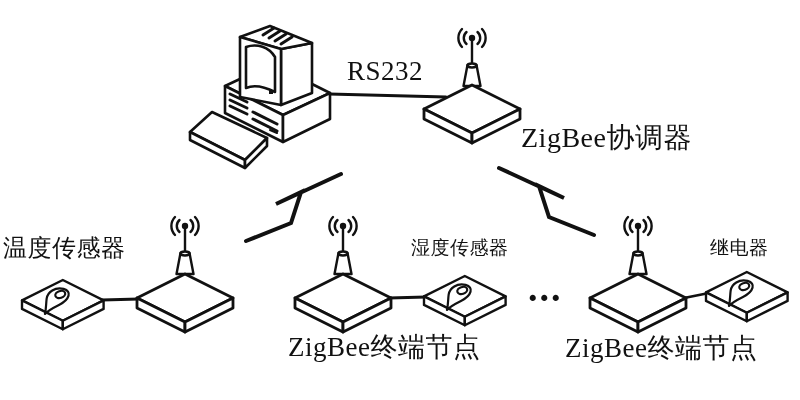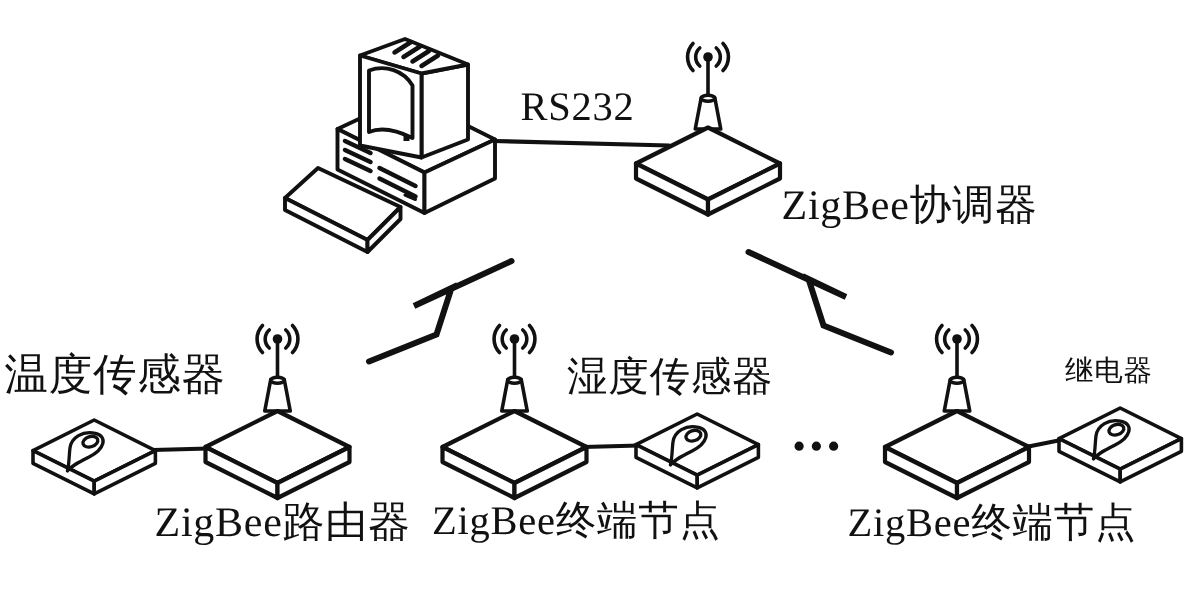--- a/index.html
+++ b/index.html
@@ -17,23 +17,23 @@
   .art{position:absolute;left:0;top:0;}
   .lbl{
     position:absolute;
     color:#111111;
     white-space:nowrap;
     line-height:1;
     letter-spacing:0.5px;
   }
   .lbl-rs232{left:347px;top:58px;font-size:27px;}
   .lbl-coordinator{left:521px;top:80px;font-size:28px;margin-top:44px;}
-  .lbl-temp{left:3px;top:236px;font-size:29px;}
+  .lbl-temp{left:3px;top:236px;font-size:24px;}
   .lbl-router{left:103px;top:335px;font-size:28px;}
-  .lbl-humidity{left:378px;top:238px;font-size:27px;}
+  .lbl-humidity{left:411px;top:238px;font-size:19px;}
   .lbl-node1{left:288px;top:334px;font-size:27px;}
   .lbl-relay{left:710px;top:238px;font-size:19px;}
   .lbl-node2{left:565px;top:335px;font-size:27px;}
   .lbl-ellipsis{left:528px;top:269px;font-size:38px;font-weight:bold;letter-spacing:2px;}
 </style>
 </head>
 <body>
 
 <div class="canvas">
 
@@ -140,21 +140,20 @@
     <g transform="translate(706,272) scale(0.85)">
       <use href="#zbox"></use>
       <use href="#droplet"></use>
     </g>
   </svg>
 
   <div class="lbl lbl-rs232">RS232</div>
   <div class="lbl lbl-coordinator">ZigBee协调器</div>
 
   <div class="lbl lbl-temp">温度传感器</div>
-  <div class="lbl lbl-router">ZigBee路由器</div>
 
   <div class="lbl lbl-humidity">湿度传感器</div>
   <div class="lbl lbl-node1">ZigBee终端节点</div>
 
   <div class="lbl lbl-ellipsis">...</div>
 
   <div class="lbl lbl-relay">继电器</div>
   <div class="lbl lbl-node2">ZigBee终端节点</div>
 
 </div>

